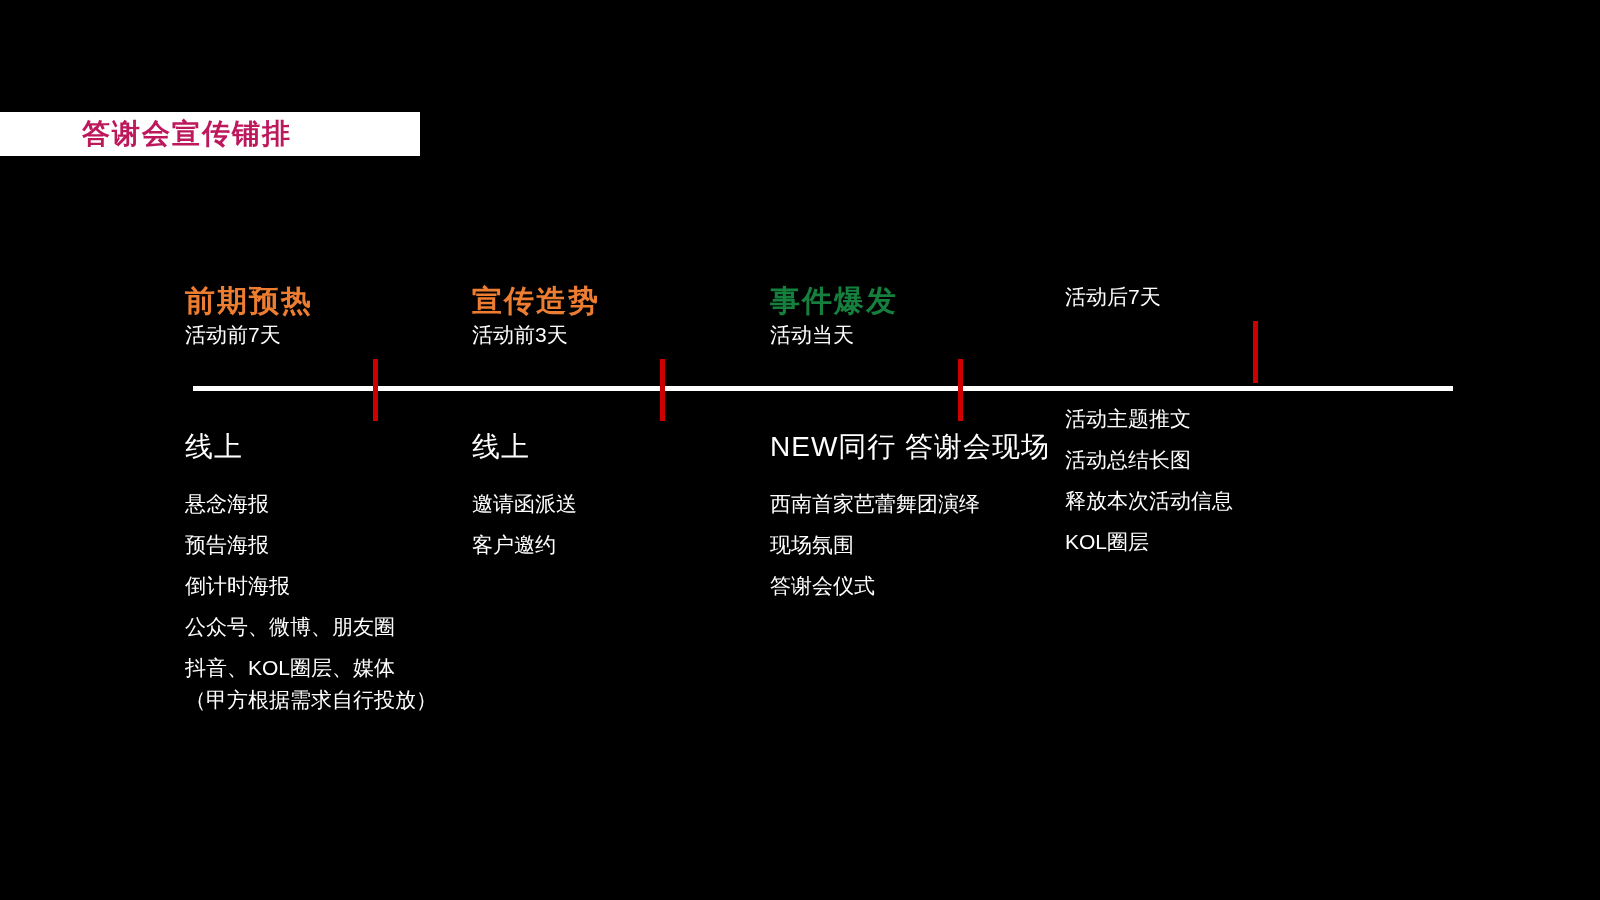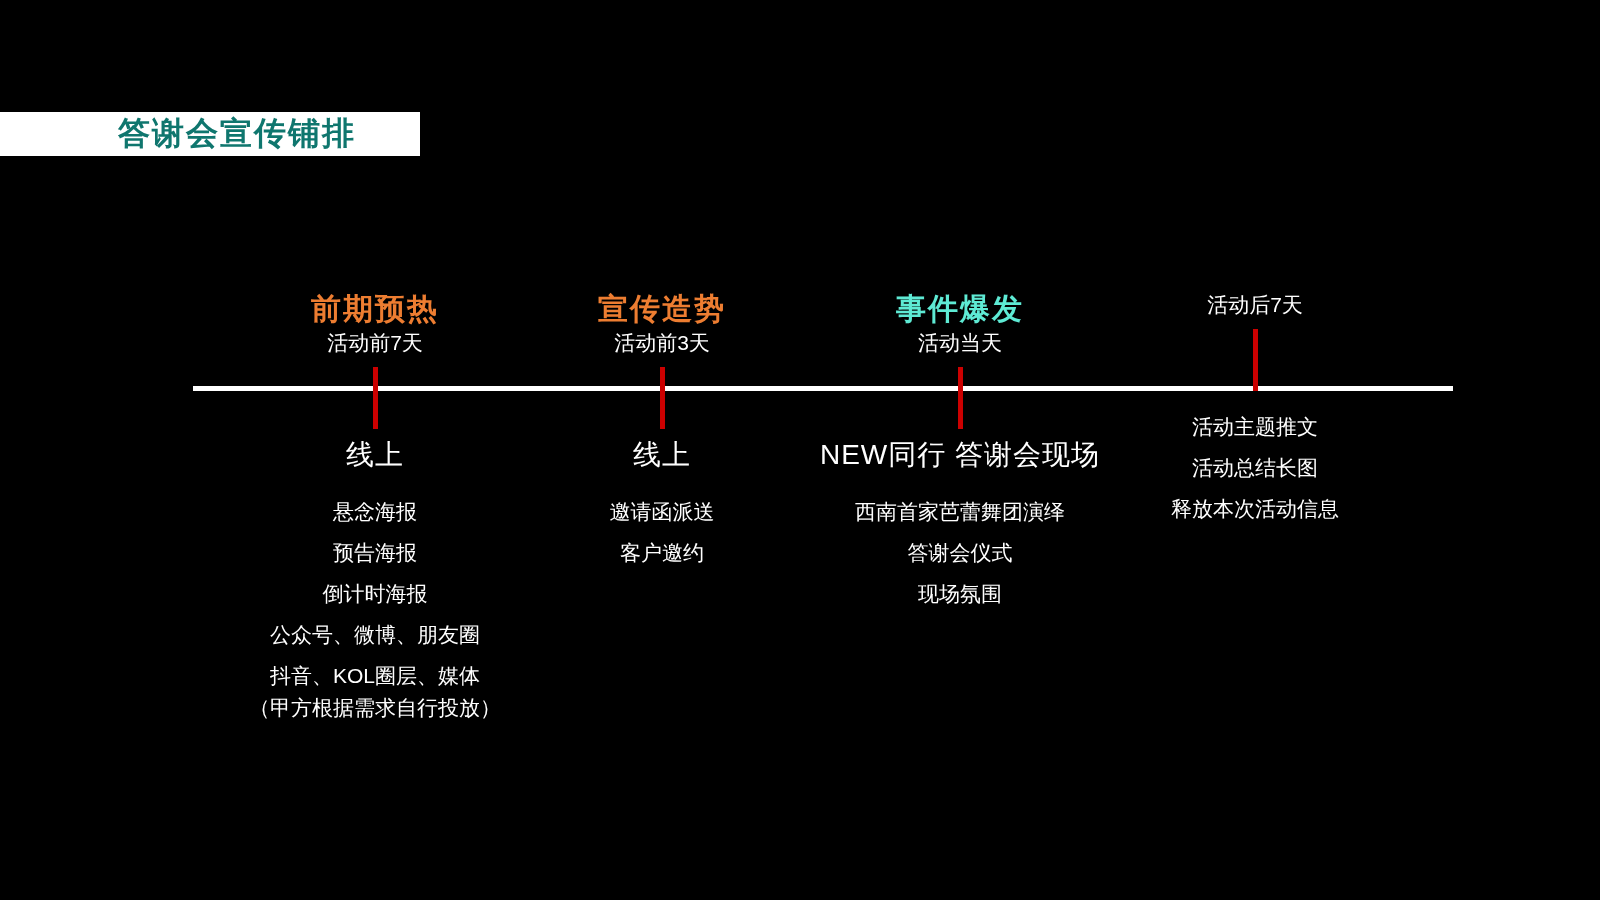--- a/index.html
+++ b/index.html
@@ -7,41 +7,40 @@
     width:1600px; height:900px; position:relative; overflow:hidden;
     background:#000000;
     font-family:"Liberation Sans", sans-serif;
   }
   .title-bar {
     position:absolute; left:0; top:112px; width:420px; height:44px;
     background:#ffffff;
   }
   .title-bar .title-text {
     position:absolute; left:82px; top:50%; transform:translateY(-50%);
-    font-size:32px; font-weight:bold; color:#0f766e; letter-spacing:2px;
+    font-size:28px; font-weight:bold; color:#be185d; letter-spacing:2px;
     white-space:nowrap;
-    margin-left:36px;
   }
   .timeline-line {
     position:absolute; left:193px; top:386px; width:1260px; height:5px;
     background:#ffffff;
   }
   .col {
-    position:absolute; top:290px; width:380px; text-align:center; color:#ffffff;
+    position:absolute; top:282px; width:380px; text-align:left; color:#ffffff;
   }
   .col1 { left:185px; }
   .col2 { left:472px; }
   .col3 { left:770px; }
   .col4 { left:1065px; }
   .phase-name {
     font-size:30px; font-weight:bold; line-height:38px; letter-spacing:2px;
     white-space:nowrap;
   }
   .orange { color:#ED7D31; }
-  .red    { color:#5eead4; }
+  .red    { color:#15803d; }
   .phase-date { font-size:21px; line-height:26px; margin-top:2px; }
   .tick {
     width:5px; height:62px; background:#CC0000; margin:11px auto 0 auto;
   }
   .content { margin-top:8px; }
   .content.no-subtitle { padding-top:17px; }
   .subtitle {
     font-size:28px; font-weight:normal; line-height:36px; margin-bottom:28px;
     letter-spacing:1px; white-space:nowrap;
   }
@@ -83,26 +82,27 @@
   </div>
 </div>
 
 <div class="col col3">
   <div class="phase-name red">事件爆发</div>
   <div class="phase-date">活动当天</div>
   <div class="tick"></div>
   <div class="content">
     <div class="subtitle">NEW同行 答谢会现场</div>
     <div class="item">西南首家芭蕾舞团演绎</div>
+    <div class="item">现场氛围</div>
     <div class="item">答谢会仪式</div>
-    <div class="item">现场氛围</div>
   </div>
 </div>
 
 <div class="col col4">
   <div class="phase-date">活动后7天</div>
   <div class="tick"></div>
   <div class="content no-subtitle">
     <div class="item">活动主题推文</div>
     <div class="item">活动总结长图</div>
     <div class="item">释放本次活动信息</div>
+    <div class="item">KOL圈层</div>
   </div>
 </div>
 
 </body></html>

